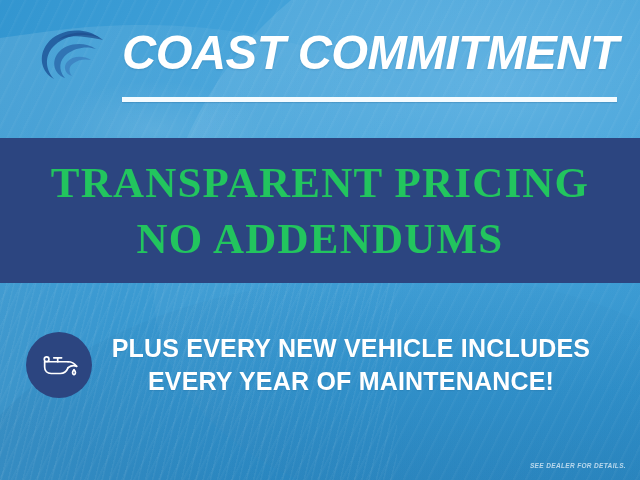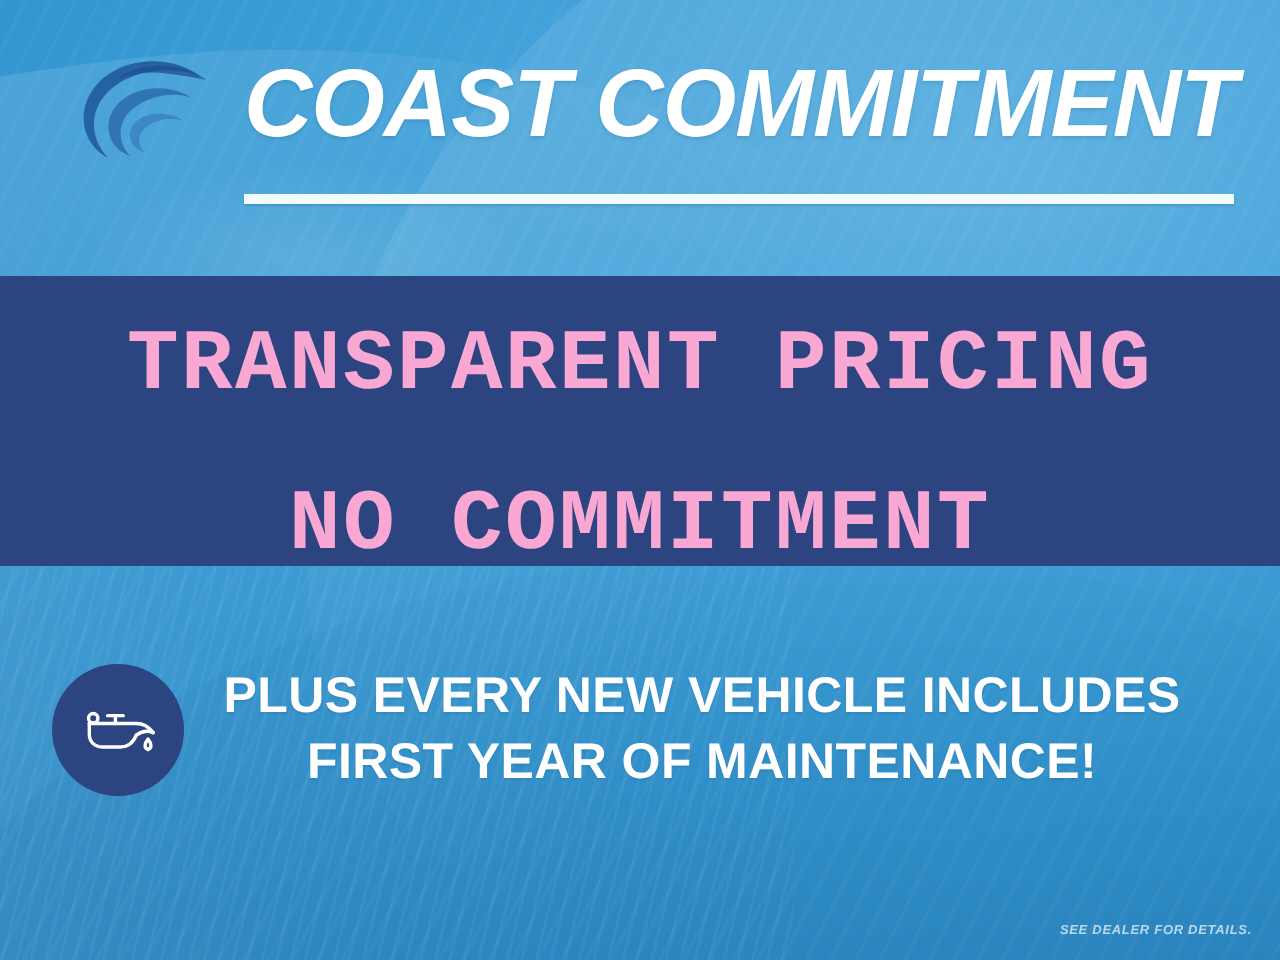--- a/index.html
+++ b/index.html
@@ -142,29 +142,28 @@
     top: 138px;
     width: 640px;
     height: 145px;
     background: #2c4580;
     display: flex;
     flex-direction: column;
     align-items: center;
     justify-content: center;
   }
   .banner-line {
-    color: #f9a8d4;
-    font-family: Liberation Mono, monospace;
+    color: #22c55e;
+    font-family: Liberation Serif, serif;
     font-weight: 700;
     font-size: 43px;
     letter-spacing: 1.2px;
     line-height: 1.28;
     white-space: nowrap;
     text-align: center;
-    margin-top: 24px;
   }
 
   
   .promo {
     position: absolute;
     left: 0;
     top: 322px;
     width: 640px;
     height: 86px;
     display: flex;
@@ -244,21 +243,21 @@
       </svg>
     </div>
 
     <div class="brand-title">COAST COMMITMENT</div>
 
     <div class="header-rule"></div>
   </div>
 
   <div class="banner">
     <div class="banner-line">TRANSPARENT PRICING</div>
-    <div class="banner-line">NO COMMITMENT</div>
+    <div class="banner-line">NO ADDENDUMS</div>
   </div>
 
   <div class="promo">
 
     <div class="promo-badge">
       <svg viewBox="0 0 64 46" xmlns="http://www.w3.org/2000/svg" fill="none" stroke="#ffffff" stroke-width="2.6" stroke-linecap="round" stroke-linejoin="round">
 
         <path d="M24 12 L36 12"></path>
         <path d="M30 12 L30 18"></path>
 
@@ -269,19 +268,19 @@
         <path d="M46 27 C50 24 54 23 59 25"></path>
 
         <circle cx="13" cy="14" r="3.6"></circle>
 
         <path d="M55 30 C52 33.5 52 37 55 38 C58 37 58 33.5 55 30 Z"></path>
       </svg>
     </div>
 
     <div class="promo-text">
       <div class="promo-line">PLUS EVERY NEW VEHICLE INCLUDES</div>
-      <div class="promo-line">FIRST YEAR OF MAINTENANCE!</div>
+      <div class="promo-line">EVERY YEAR OF MAINTENANCE!</div>
     </div>
   </div>
 
   <div class="disclaimer">SEE DEALER FOR DETAILS.</div>
 
 </div>
 
 </body></html>

